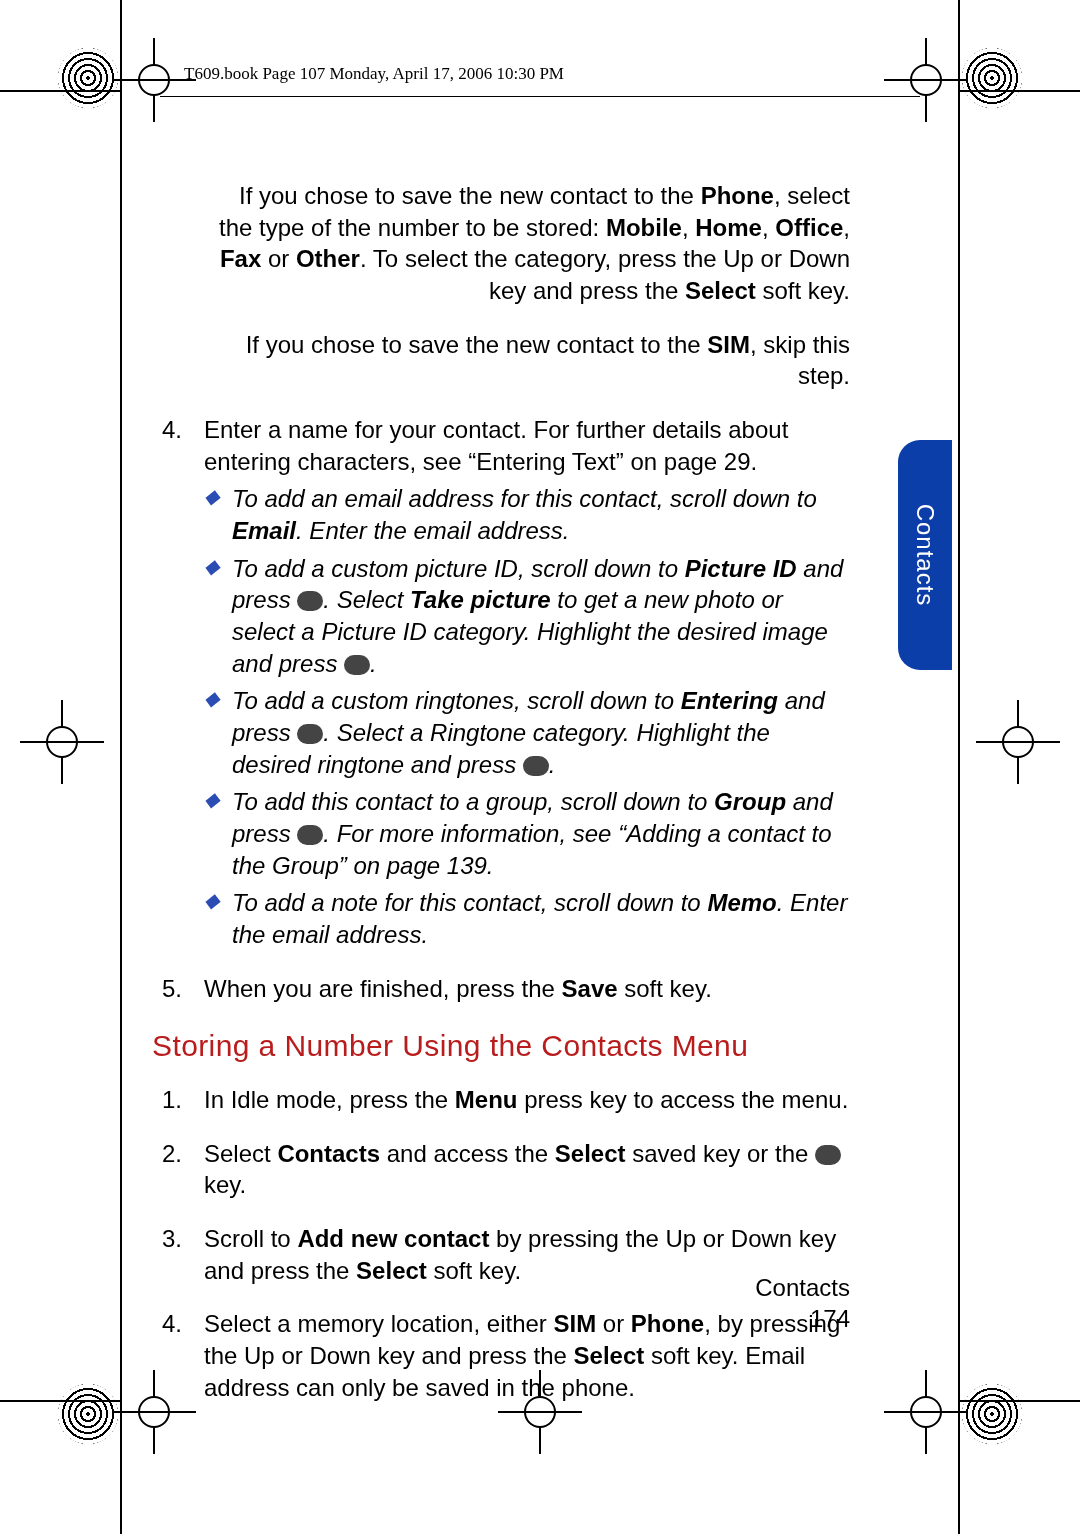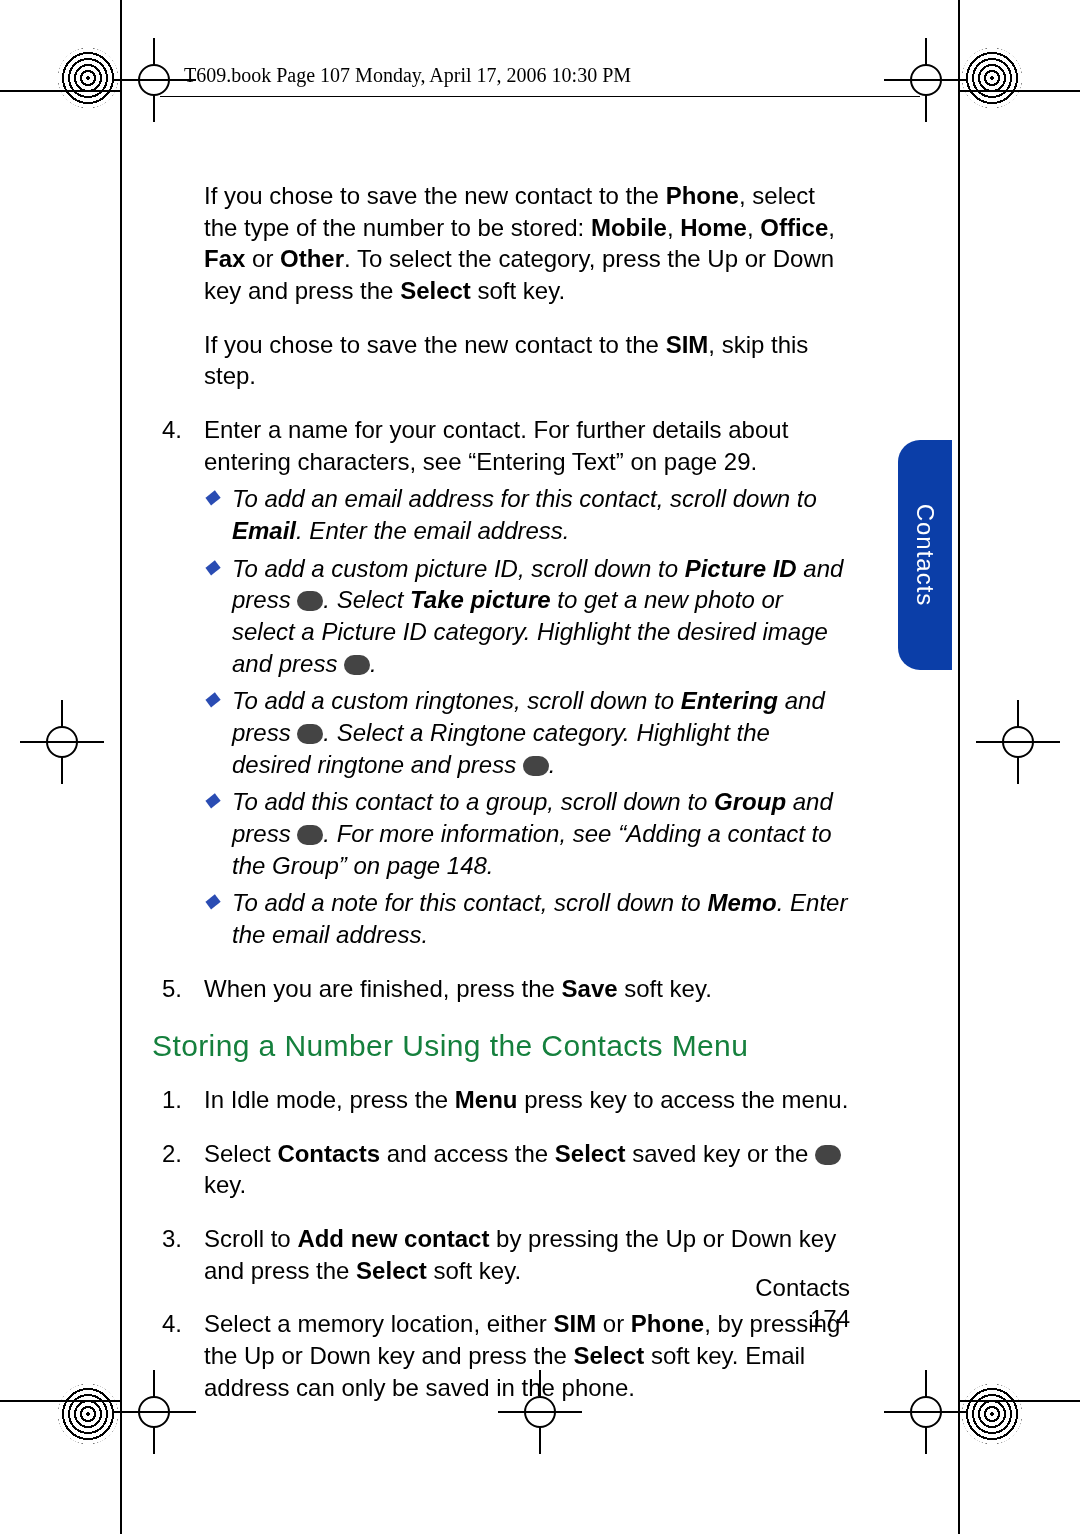--- a/index.html
+++ b/index.html
@@ -71,21 +71,21 @@
   .rule-side { position:absolute; width:2px; background:#000; }
   .rule-side.l { left:120px; top:0; bottom:0; }
   .rule-side.r { right:120px; top:0; bottom:0; }
 
   .headline {
     position: absolute;
     left: 184px;
     top: 64px;
     right: 184px;
     font-family: "Times New Roman", serif;
-    font-size: 20px;
+    font-size: 17px;
   }
 
   
   .page {
     position: absolute;
     left: 150px;
     top: 180px;
     width: 700px;
     font-size: 24px;
     line-height: 1.32;
@@ -102,20 +102,21 @@
     margin-bottom: 22px;
   }
   ol.numbered > li > .num {
     position: absolute;
     left: 12px;
     top: 0;
   }
   .cont-block {
     padding-left: 54px;
     margin-bottom: 22px;
+    text-align: right;
   }
 
   ul.diamond {
     list-style: none;
     padding: 0;
     margin: 6px 0 0 0;
     font-style: italic;
   }
   ul.diamond > li {
     position: relative;
@@ -125,21 +126,21 @@
   ul.diamond > li::before {
     content: "\25C6"; 
     position: absolute;
     left: 0;
     top: 0;
     color: #2a4cb3;
     font-size: 20px;
   }
 
   .section-title {
-    color: #15803d;
+    color: #b91c1c;
     font-size: 30px;
     font-weight: 400;
     letter-spacing: 0.4px;
     margin: 10px 0 18px 2px;
   }
 
   .ok-key {
     display: inline-block;
     width: 26px;
     height: 20px;
@@ -243,21 +244,21 @@
         <li>
           <span>To add an email address for this contact, scroll down to </span><b>Email</b><span>. Enter the email address.</span>
         </li>
         <li>
           <span>To add a custom picture ID, scroll down to </span><b>Picture ID</b><span> and press </span><span class="ok-key"></span><span>. Select </span><b>Take picture</b><span> to get a new photo or select a Picture ID category. Highlight the desired image and press </span><span class="ok-key"></span><span>.</span>
         </li>
         <li>
           <span>To add a custom ringtones, scroll down to </span><b>Entering</b><span> and press </span><span class="ok-key"></span><span>. Select a Ringtone category. Highlight the desired ringtone and press </span><span class="ok-key"></span><span>.</span>
         </li>
         <li>
-          <span>To add this contact to a group, scroll down to </span><b>Group</b><span> and press </span><span class="ok-key"></span><span>. For more information, see “Adding a contact to the Group” on page 148.</span>
+          <span>To add this contact to a group, scroll down to </span><b>Group</b><span> and press </span><span class="ok-key"></span><span>. For more information, see “Adding a contact to the Group” on page 139.</span>
         </li>
         <li>
           <span>To add a note for this contact, scroll down to </span><b>Memo</b><span>. Enter the email address.</span>
         </li>
       </ul>
     </li>
 
     <li>
       <span class="num">5.</span>
       <span>When you are finished, press the </span><b>Save</b><span> soft key.</span>

